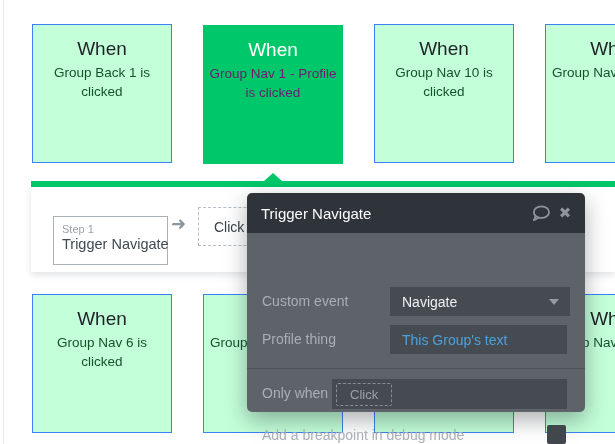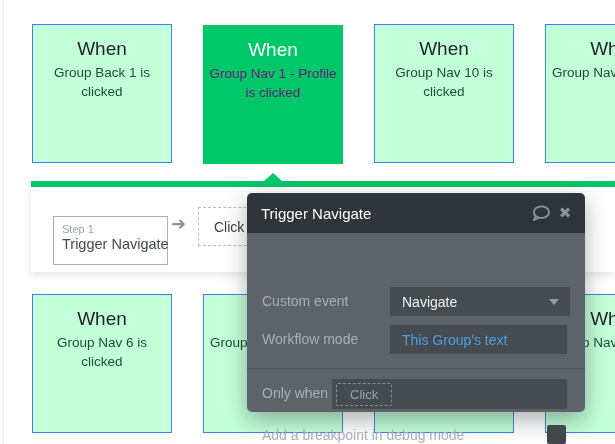--- a/index.html
+++ b/index.html
@@ -160,21 +160,21 @@
       </div>
       <div class="dlg-ico dlg-close">✖</div>
     </div>
     <div class="dlg-body">
       <div class="dlg-label row1l">Custom event</div>
       <div class="fld dropdown row1">
         <span class="val">Navigate</span>
         <span class="caret"></span>
       </div>
 
-      <div class="dlg-label row2l">Workflow mode</div>
+      <div class="dlg-label row2l">Profile thing</div>
       <div class="fld linkfld row2">
         <span class="link">This Group's text</span>
       </div>
 
       <div class="divider"></div>
 
       <div class="dlg-label row3l">Only when</div>
       <div class="fld condition">
         <span class="chip">Click</span>
       </div>

